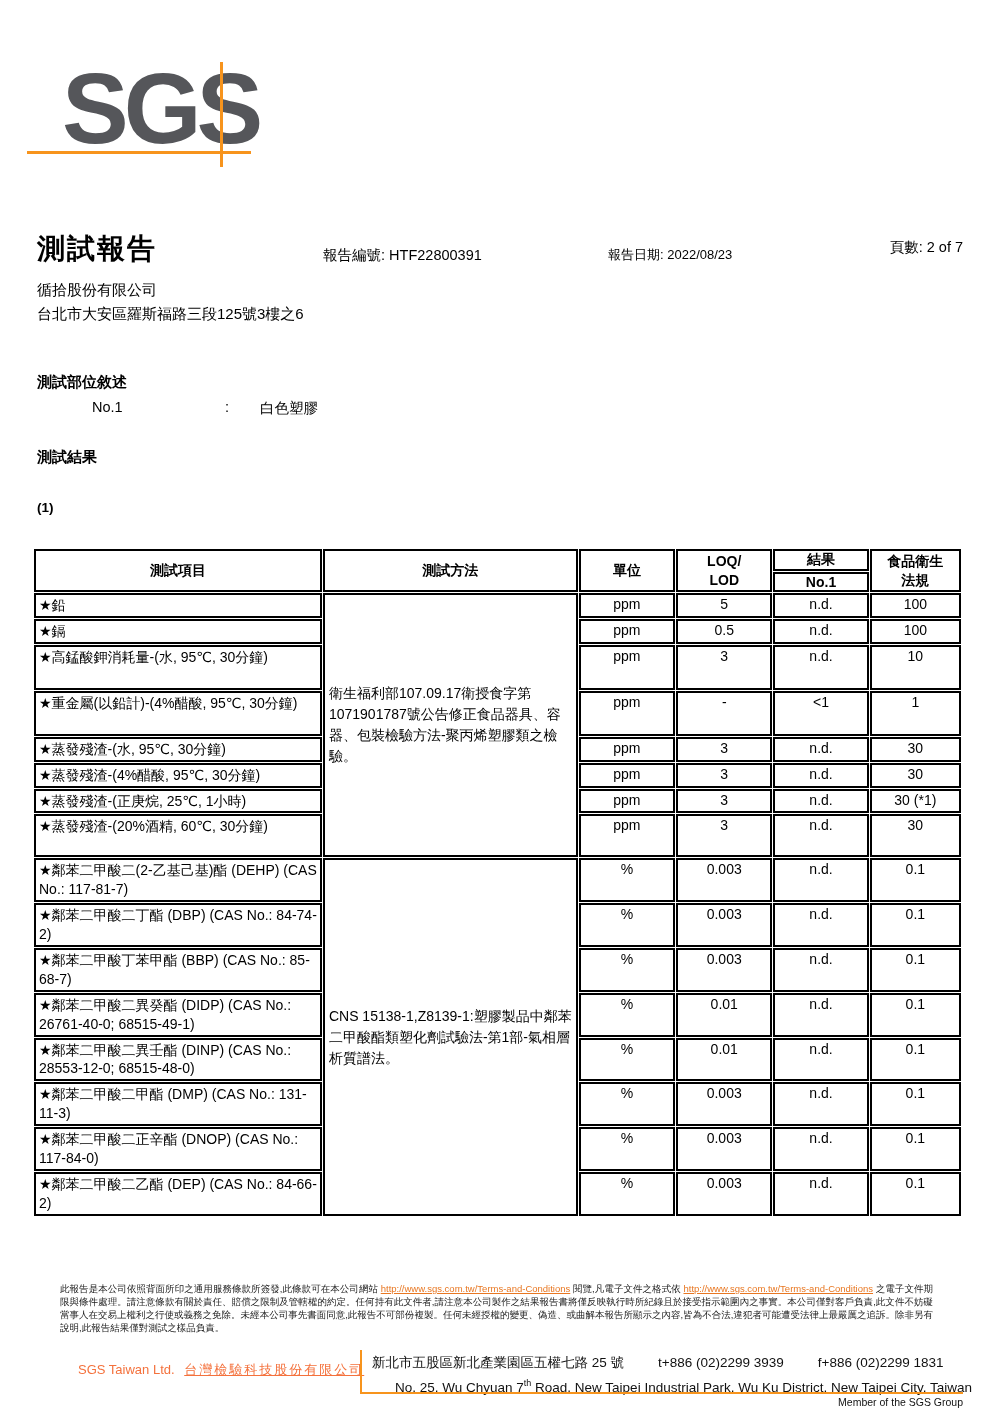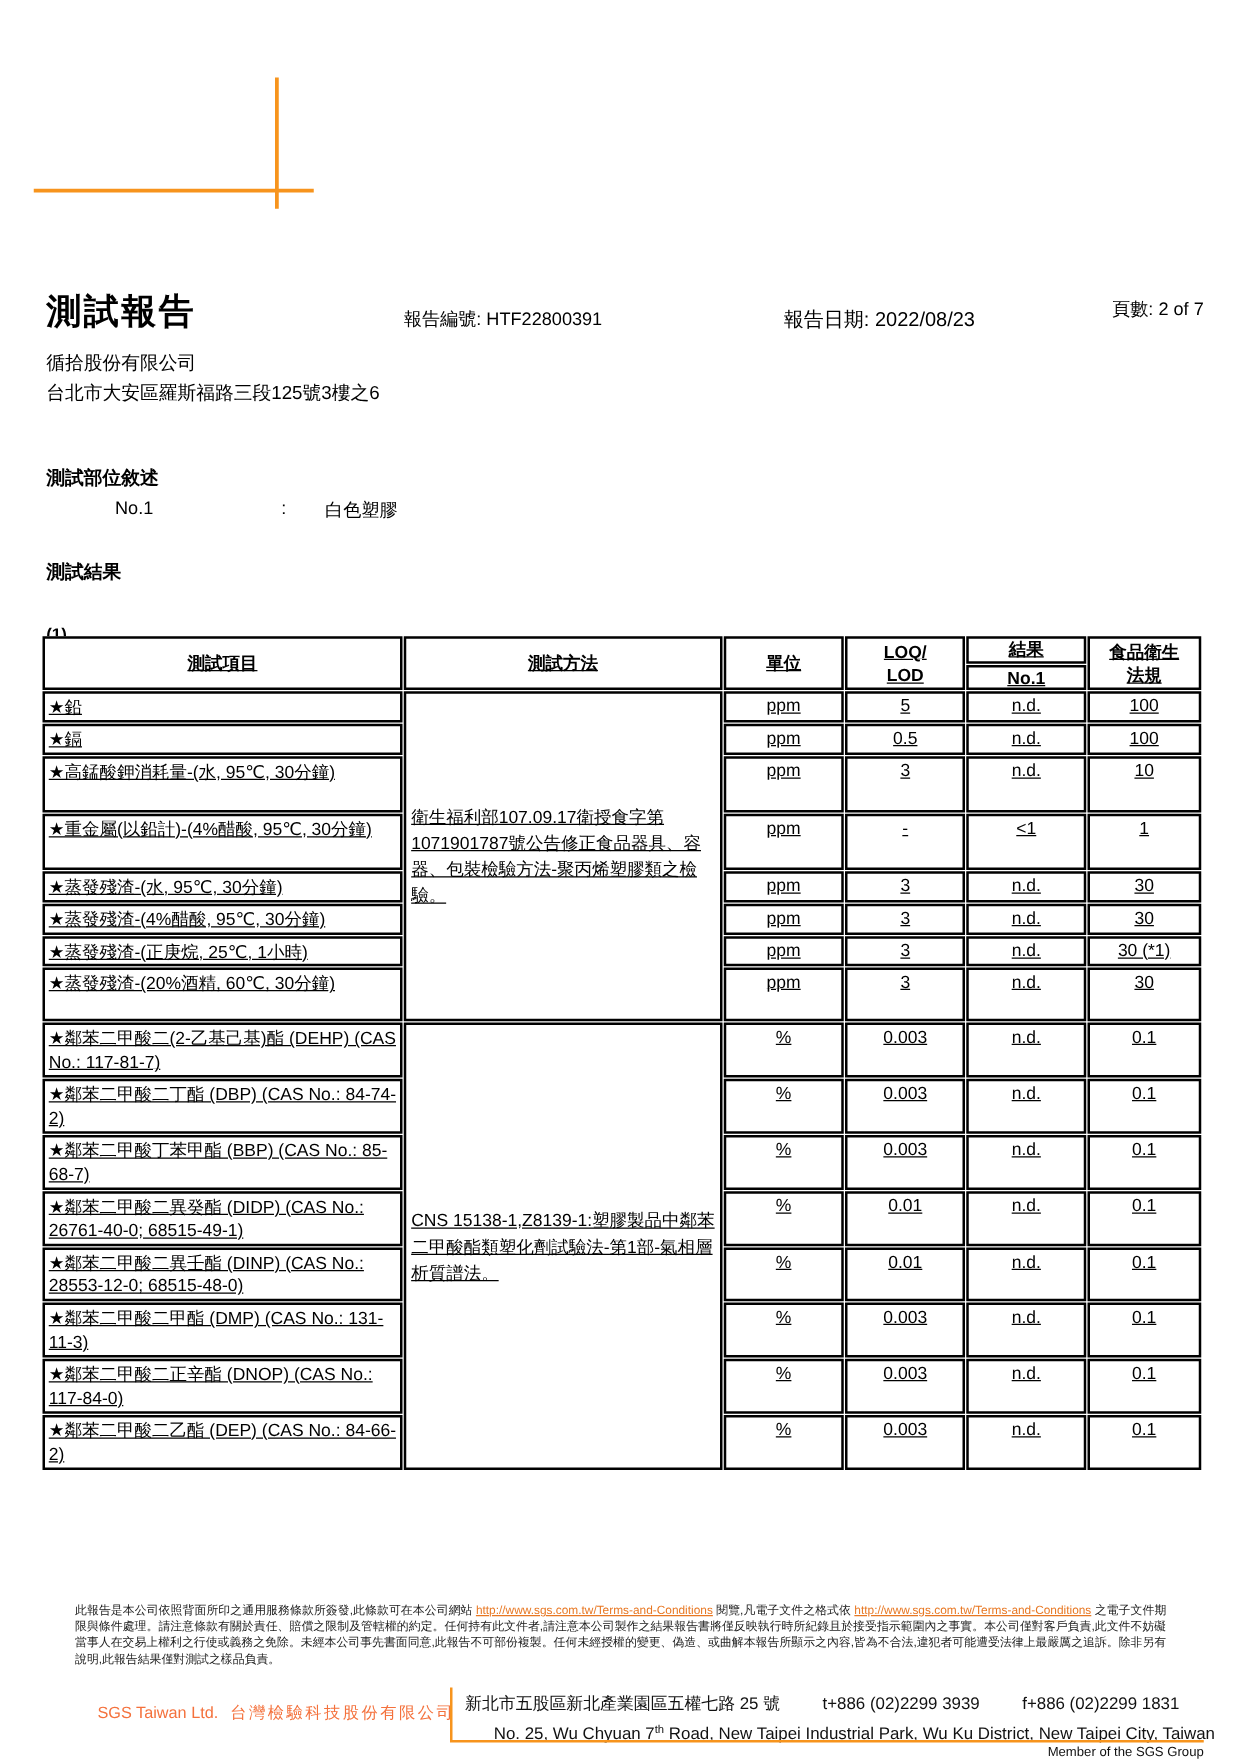--- a/index.html
+++ b/index.html
@@ -18,41 +18,40 @@
     font-size: 100px; line-height: 100px; font-weight: bold;
     letter-spacing: -5px; color: #55565a;
     font-family: "Liberation Sans", "DejaVu Sans", sans-serif;
   }
   .logo-hline { position: absolute; left: 27px; top: 151px; width: 224px; height: 3px; background: #f7941d; }
   .logo-vline { position: absolute; left: 220px; top: 62px; width: 3px; height: 105px; background: #f7941d; }
 
   
   .doc-title { position: absolute; left: 37px; top: 230px; font-size: 28px; font-weight: bold; letter-spacing: 2px; }
   .report-no   { position: absolute; left: 323px; top: 246px; font-size: 14.5px; text-align: center; }
-  .report-date { position: absolute; left: 627px; top: 246px; font-size: 16px; text-align: right; }
+  .report-date { position: absolute; left: 608px; top: 246px; font-size: 13px; text-align: right; }
   .page-count  { position: absolute; right: 30px; top: 238px; font-size: 14.5px; text-align: right; }
   .company-name    { position: absolute; left: 37px; top: 281px; font-size: 15px; }
   .company-address { position: absolute; left: 37px; top: 305px; font-size: 15px; }
 
   
   .sec-part-heading    { position: absolute; left: 37px; top: 373px; font-size: 15px; font-weight: bold; }
   .sample-no   { position: absolute; left: 92px;  top: 399px; font-size: 14.5px; }
   .sample-sep  { position: absolute; left: 225px; top: 399px; font-size: 14.5px; }
   .sample-desc { position: absolute; left: 260px; top: 399px; font-size: 14.5px; }
   .sec-result-heading { position: absolute; left: 37px; top: 448px; font-size: 15px; font-weight: bold; }
   .table-index { position: absolute; left: 37px; top: 500px; font-size: 13.5px; font-weight: bold; }
 
   
   table.results {
-    position: absolute; left: 33px; top: 508px;
+    position: absolute; left: 33px; top: 548px;
     width: 929px;
     border-collapse: separate; border-spacing: 1px;
     table-layout: fixed;
     font-size: 14px;
-    text-decoration: underline;
   }
   table.results th, table.results td { border: 2px solid #000; background: #fff; }
   table.results th {
     font-weight: bold; text-align: center; vertical-align: middle;
     padding: 0 2px; height: 18px; font-size: 14px;
   }
   td.c-item  { text-align: left;  vertical-align: top; padding: 1px 3px; line-height: 1.35; }
   td.c-val   { text-align: center; vertical-align: top; padding: 1px 2px; }
   td.c-method{ text-align: left; vertical-align: middle; padding: 2px 4px; line-height: 1.5; }
   tr.r-s td { height: 19px; }
@@ -62,34 +61,35 @@
 
   
   .disclaimer {
     position: absolute; left: 60px; top: 1282px; width: 873px;
     font-size: 9.5px; line-height: 13px; text-align: justify; color: #1a1a1a;
   }
   .disclaimer a { color: #e87722; text-decoration: underline; margin-top: 40px; }
   .footer-company {
     position: absolute; left: 78px; top: 1361px; font-size: 13px; color: #f4713c; white-space: nowrap;
   }
-  .footer-company .zh { font-family: "Liberation Serif", "DejaVu Serif", serif; letter-spacing: 2px; margin-left: 6px; }
+  .footer-company .zh { font-family: "Liberation Serif", "DejaVu Serif", serif; letter-spacing: 2px; margin-left: 6px; text-decoration: underline; }
   .footer-vline { position: absolute; left: 360px; top: 1350px; width: 2px; height: 42px; background: #f7941d; }
   .footer-address { position: absolute; left: 372px; top: 1352px; width: 600px; font-size: 13.5px; color: #111; }
   .footer-address .line1 { display: flex; gap: 34px; line-height: 21px; white-space: nowrap; }
   .footer-address .line2 { line-height: 21px; white-space: nowrap; text-align: right; }
   .footer-address sup { font-size: 9px; }
   .footer-hline { position: absolute; left: 360px; top: 1392px; width: 603px; height: 2px; background: #f7941d; }
   .member-line { position: absolute; right: 30px; top: 1396px; font-size: 10.5px; color: #111; }
 </style>
 </head>
 <body>
 
 <div class="page">
 
+  <div class="logo-text">SGS</div>
   <div class="logo-hline"></div>
   <div class="logo-vline"></div>
 
   <div class="doc-title">測試報告</div>
   <div class="report-no">
     <span>報告編號:</span>
     <span>HTF22800391</span>
   </div>
   <div class="report-date">
     <span>報告日期:</span>

